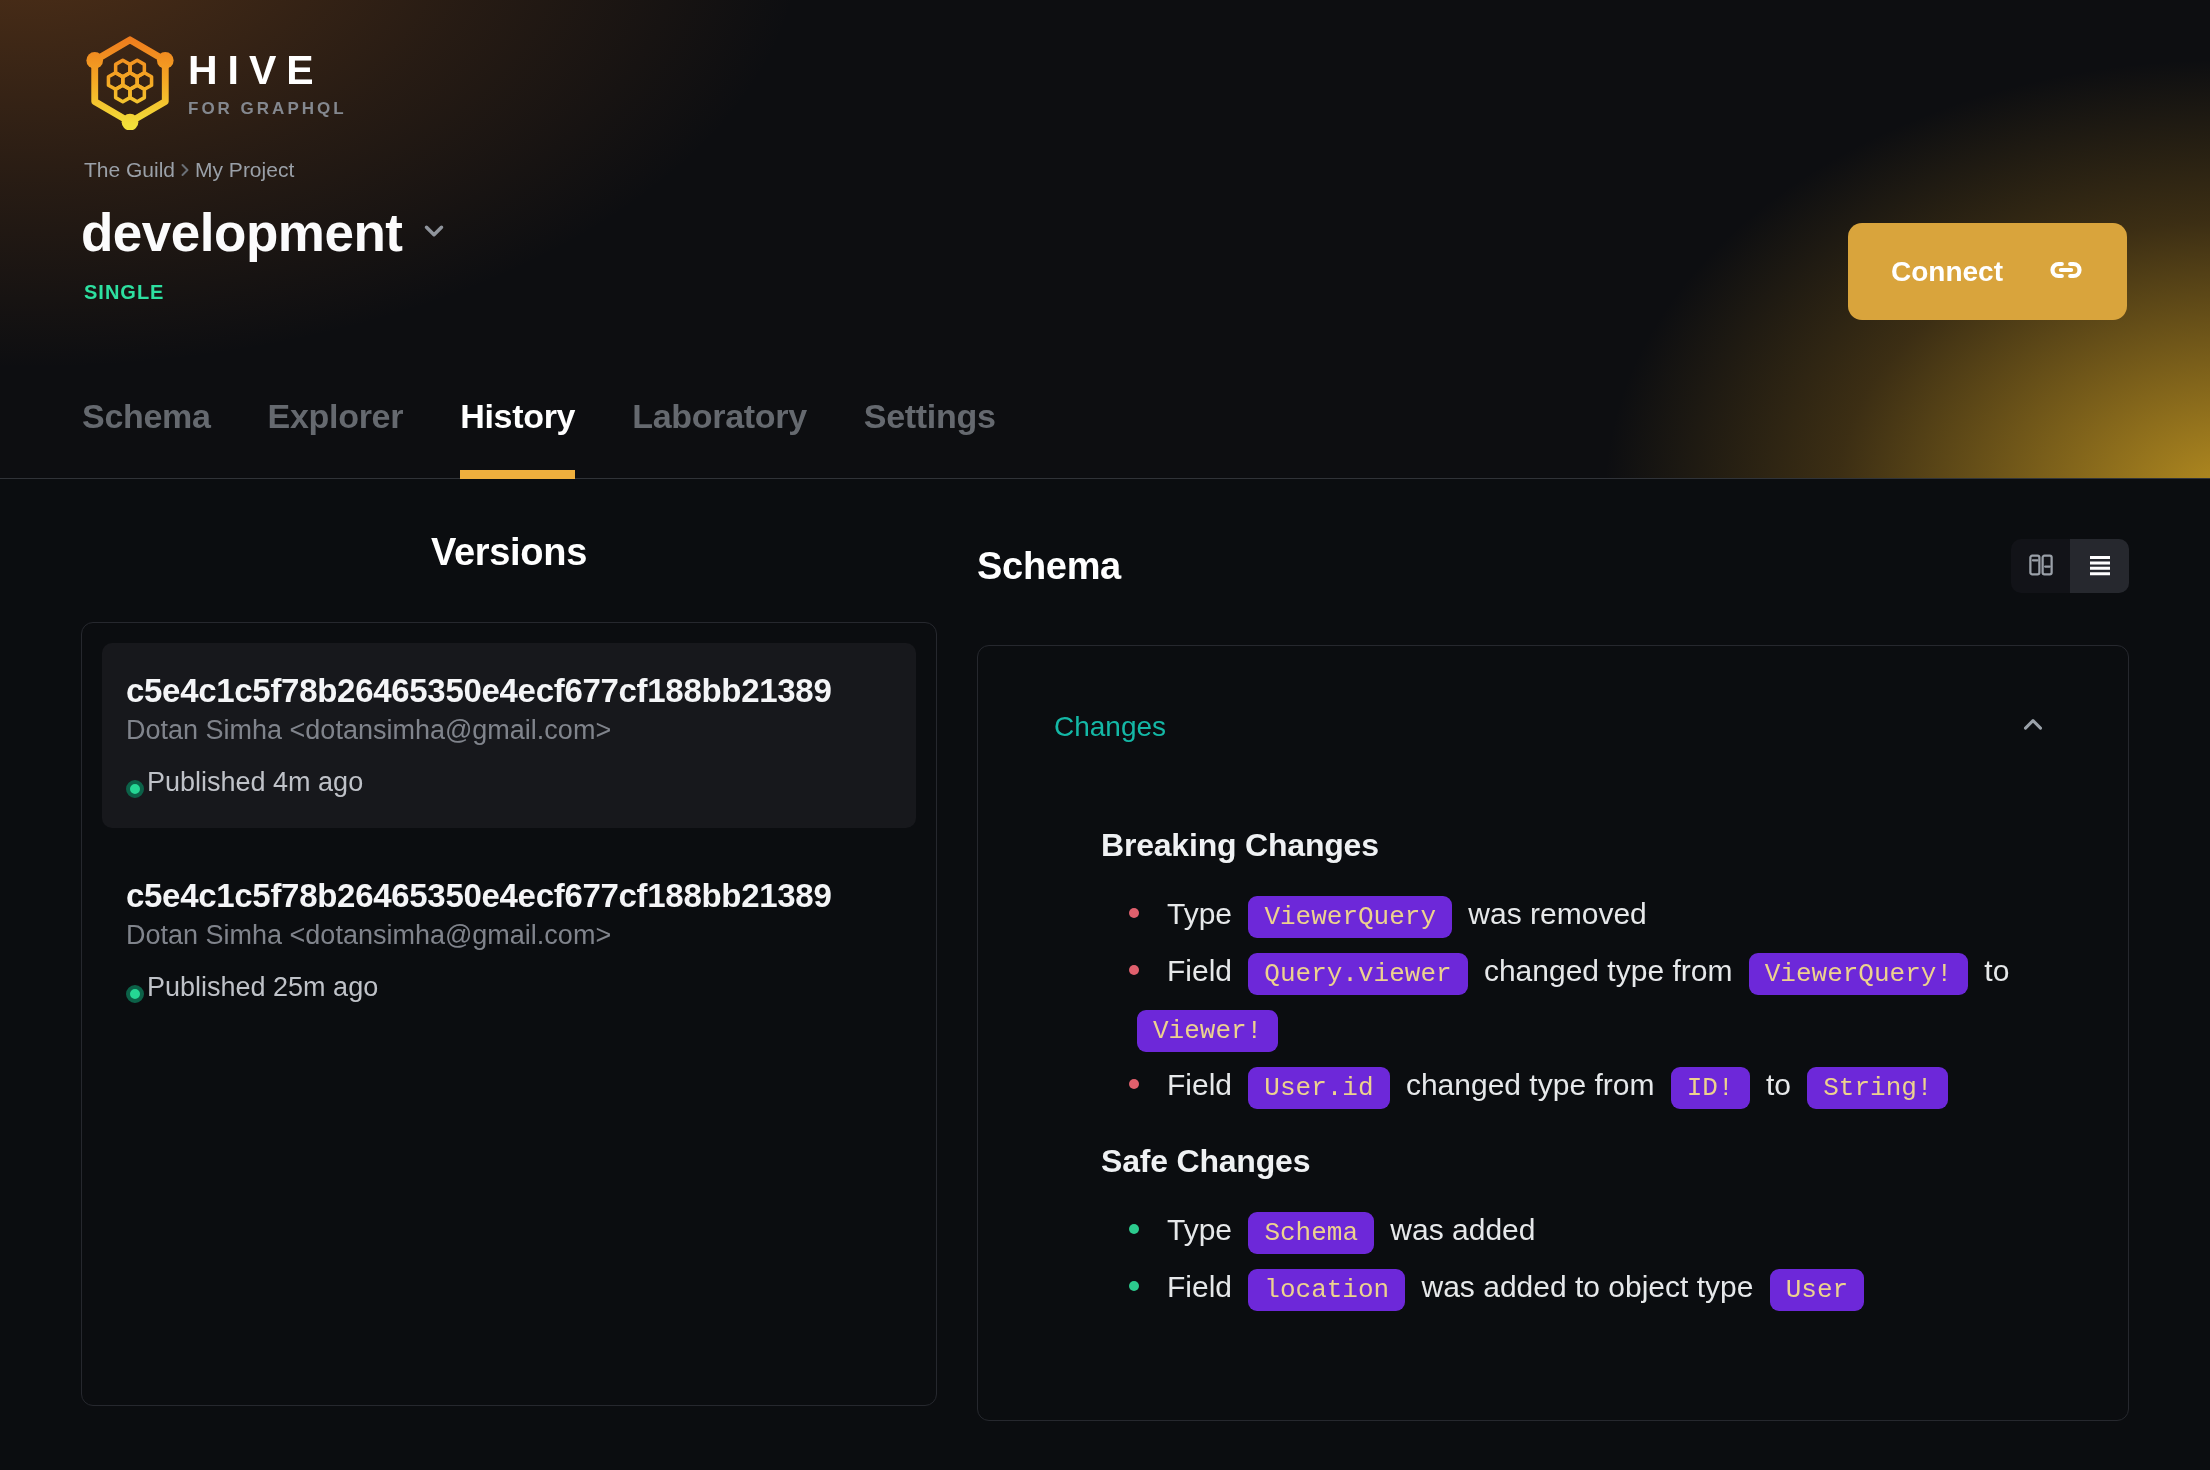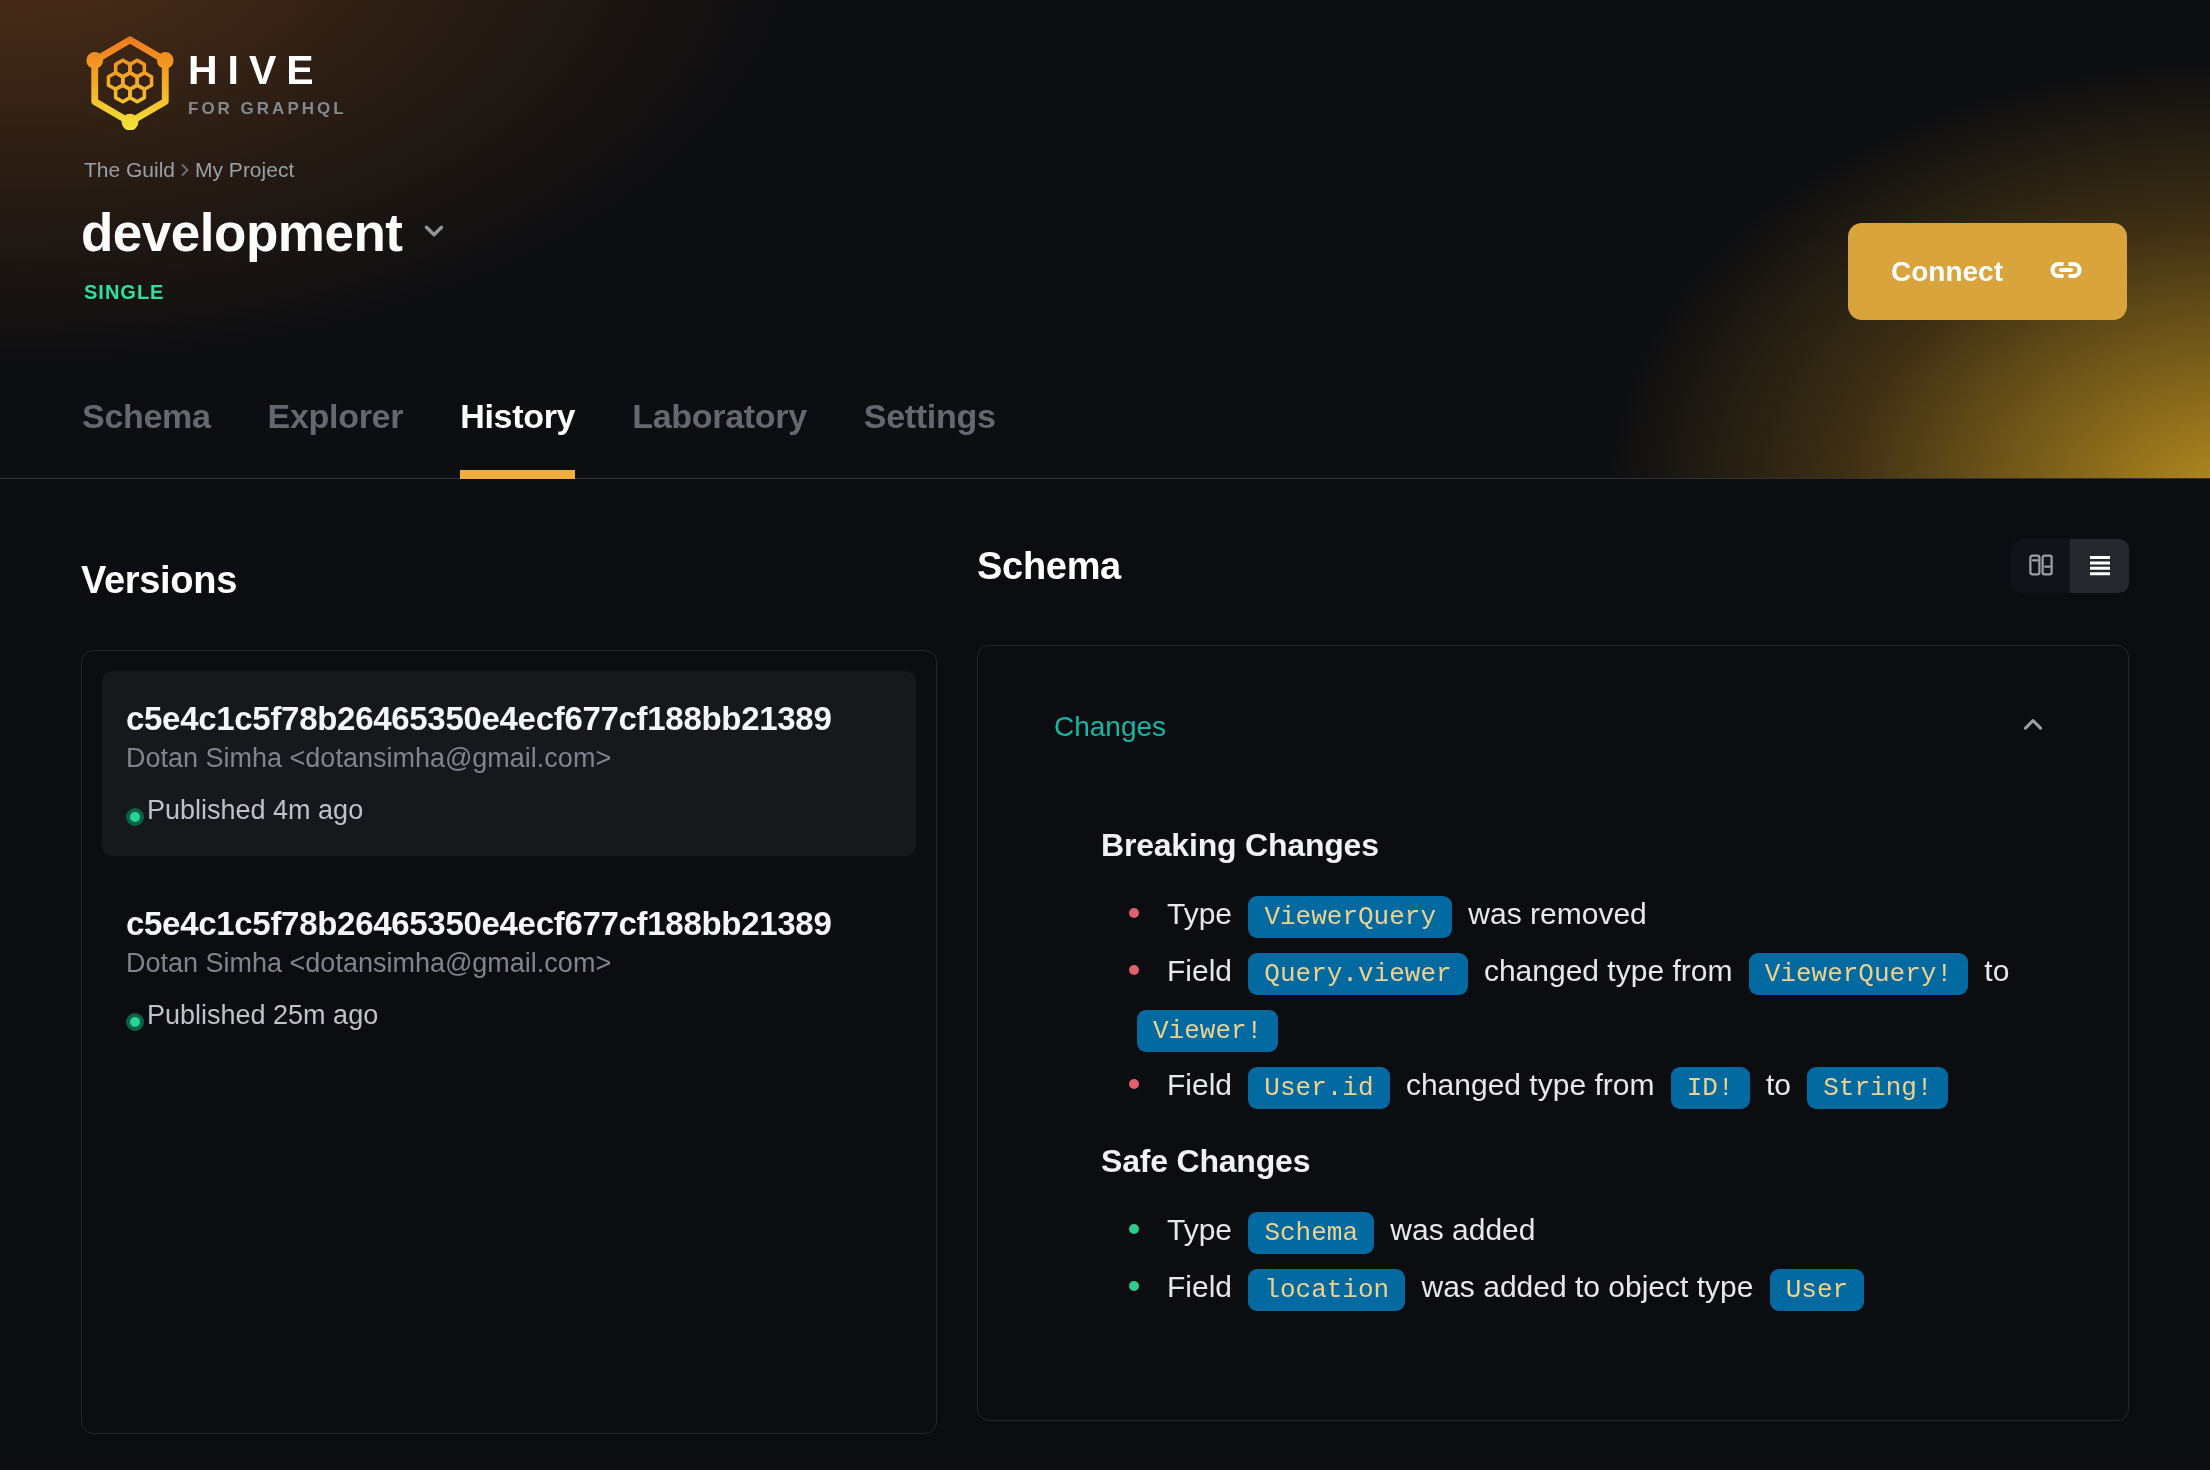--- a/index.html
+++ b/index.html
@@ -46,21 +46,21 @@
   }
   .tab.active { color:#ffffff; }
   .tab.active::after { content:""; position:absolute; left:0; right:0; bottom:-1px; height:9px; background:#efaf3d; }
 
   
   .main { display:flex; gap:40px; padding:0 81px; }
   .col-left  { width:856px; }
   .col-right { width:1152px; }
 
   .section-title { color:#ffffff; font-size:38px; font-weight:bold; letter-spacing:-0.3px; }
-  .col-left .section-title { margin-top:80px; }
+  .col-left .section-title { margin-top:52px;text-align:center; }
 
   .version-list {
     margin-top:48px; height:784px; border:1px solid #26282e; border-radius:12px; padding:20px;
   }
   .version-card { border-radius:10px; padding:28px 24px 30px; cursor:pointer; }
   .version-card.selected { background:#17181c; }
   .version-card + .version-card { margin-top:20px; }
   .version-hash { color:#f4f5f7; font-size:33px; font-weight:bold; letter-spacing:-0.3px; line-height:40px; }
   .version-author { color:#80848c; font-size:27px; line-height:34px; margin-top:2px; }
   .version-status { display:flex; align-items:flex-end; gap:3px; margin-top:20px; }
@@ -86,21 +86,21 @@
   .changes-content { margin-top:78px; padding-left:47px; }
   .change-section h3 { color:#eff1f3; font-size:32px; font-weight:600; line-height:40px; letter-spacing:-0.2px; }
   .change-section ul { list-style:none; margin-top:22px; padding-left:28px; }
   .change-section + .change-section { margin-top:26px; }
   .change-item { font-size:30px; line-height:53px; color:#e6e8ea; }
   .bullet { display:inline-block; width:10px; height:10px; border-radius:50%; margin-right:28px; vertical-align:6px; }
   .breaking .bullet { background:#e0606d; }
   .safe .bullet { background:#2ccb8e; }
   .code-chip {
     font-family:"Liberation Mono","DejaVu Sans Mono",monospace;
-    font-size:26px; color:#edd28e; background:#0369a1;
+    font-size:26px; color:#edd28e; background:#6d28d9;
     padding:6px 16px; border-radius:9px; margin:0 8px; white-space:nowrap;text-align:right;
   }
 </style>
 </head>
 <body>
 
 <div class="header">
 
   <div class="logo">
     <span>

